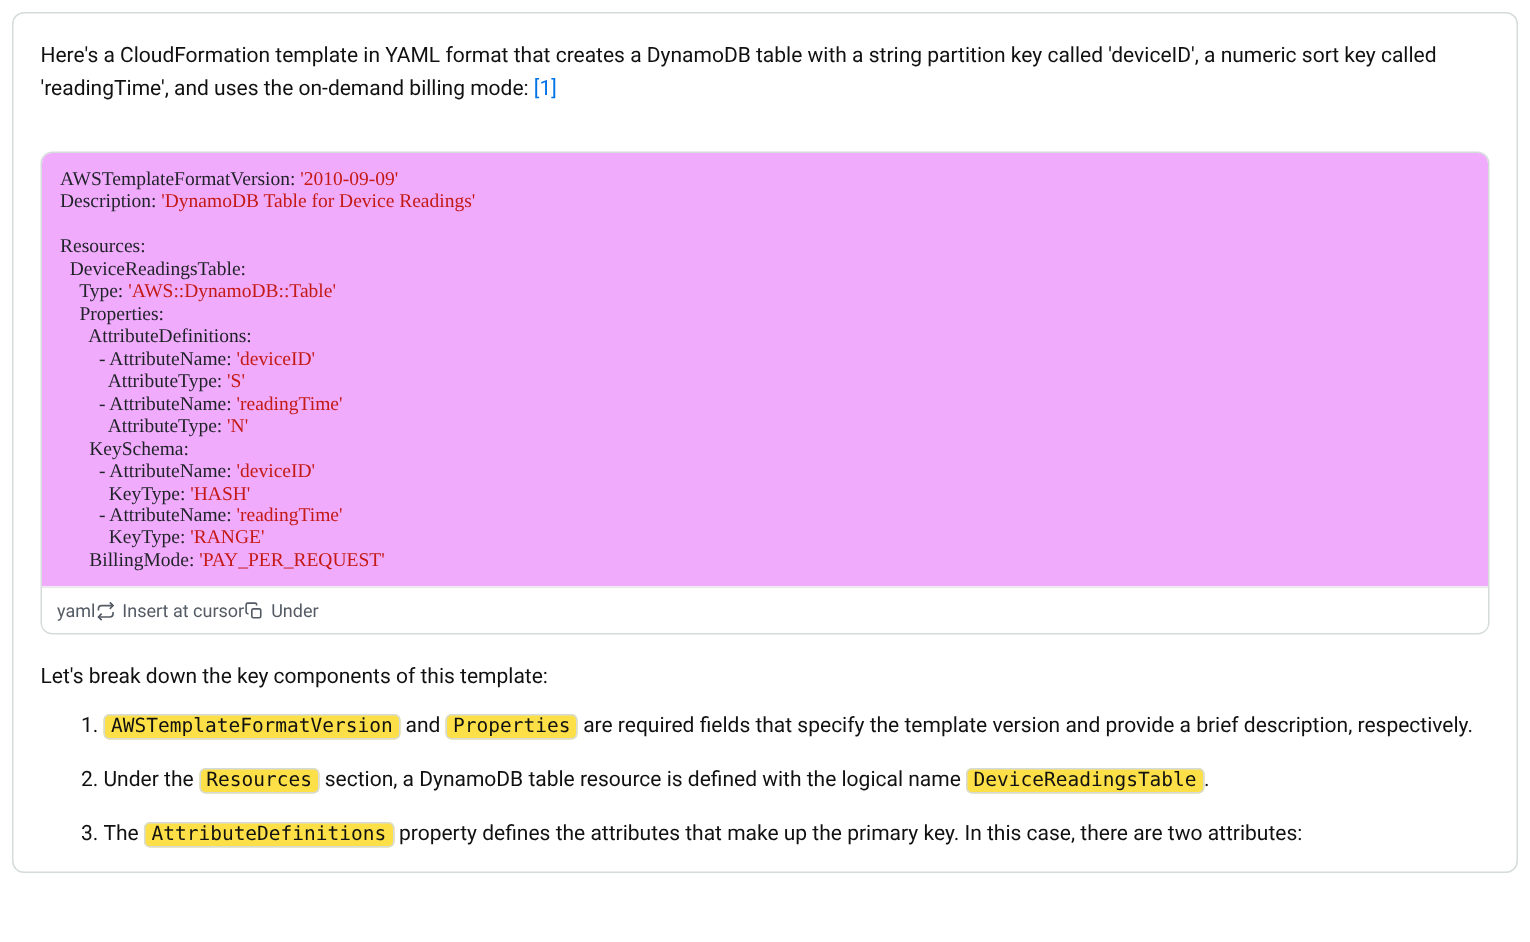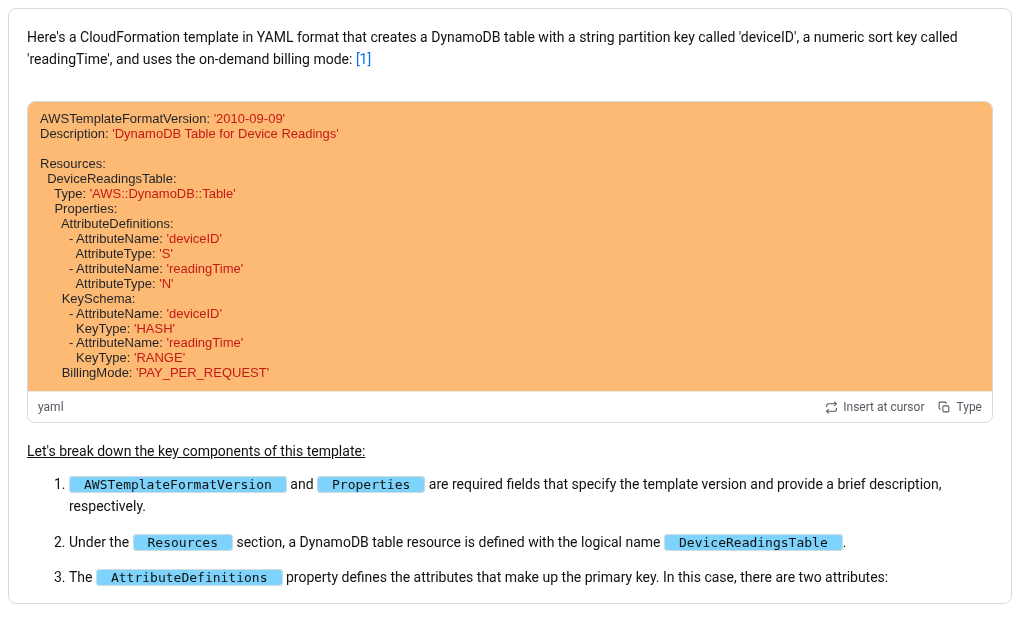--- a/index.html
+++ b/index.html
@@ -42,81 +42,78 @@
       color: #0073e6;
       text-decoration: none;
       font-size: 14px;
     }
     .code-wrap {
       border: 1px solid #d5dbdb;
       border-radius: 8px;
       overflow: hidden;
     }
     .code-block {
-      background: #fdba74;
+      background: #f0abfc;
       padding: 10px 12px;
       white-space: pre;
-      font-family: Liberation Sans, sans-serif;
+      font-family: Liberation Serif, serif;
       font-size: 13px;
       line-height: 1.15;
       color: #222;
       overflow-x: auto;
     }
     .code-footer {
       display: flex;
       align-items: center;
-      justify-content: space-between;
       padding: 6px 10px;
       background: #fff;
       border-top: 1px solid #e9e9e9;
       font-size: 12px;
       color: #545b64;
     }
     .code-footer .right {
       display: flex;
       align-items: center;
-      gap: 14px;
     }
     .footer-action {
       display: inline-flex;
       align-items: center;
       gap: 5px;
       cursor: pointer;
       color: #545b64;
     }
     .footer-action svg {
       width: 13px;
       height: 13px;
       stroke: #545b64;
       fill: none;
       stroke-width: 2;
     }
     .tok-key   { color: #1f2328; }
     .tok-str   { color: #c41a16; }
     .breakdown-intro {
       margin: 18px 0 12px 0;
       font-size: 14px;
-      text-decoration: underline;
     }
     ol.breakdown {
       margin: 0 0 0 42px;
       padding: 0;
       font-size: 14px;
     }
     ol.breakdown > li {
       margin-bottom: 14px;
       line-height: 1.55;
     }
     code.inline {
       font-family: ui-monospace, SFMono-Regular, "SF Mono", Menlo, Monaco, Consolas, monospace;
       font-size: 13px;
-      background: #7dd3fc;
+      background: #fde047;
       border: 1px solid #d5dbdb;
       border-radius: 4px;
-      padding: 0 14px;
+      padding: 0 4px;
     }
   </style>
 </head>
 <body>
 
 <div class="page">
 
 
   <div class="assistant-card">
 
@@ -154,21 +151,21 @@
                 <polyline points="7 23 3 19 7 15"></polyline>
                 <path d="M21 13v2a4 4 0 0 1-4 4H3"></path>
               </svg>
             <span>Insert at cursor</span>
           </span>
           <span class="footer-action">
             <svg viewBox="0 0 24 24">
                 <rect x="9" y="9" width="11" height="11" rx="2"></rect>
                 <path d="M5 15H4a2 2 0 0 1-2-2V4a2 2 0 0 1 2-2h9a2 2 0 0 1 2 2v1"></path>
               </svg>
-            <span>Type</span>
+            <span>Under</span>
           </span>
         </span>
       </div>
     </div>
 
     <p class="breakdown-intro">Let's break down the key components of this template:</p>
 
     <ol class="breakdown">
       <li>
         <span></span><code class="inline">AWSTemplateFormatVersion</code><span> and </span><code class="inline">Properties</code><span> are required fields that specify the template version and provide a brief description, respectively.</span>

